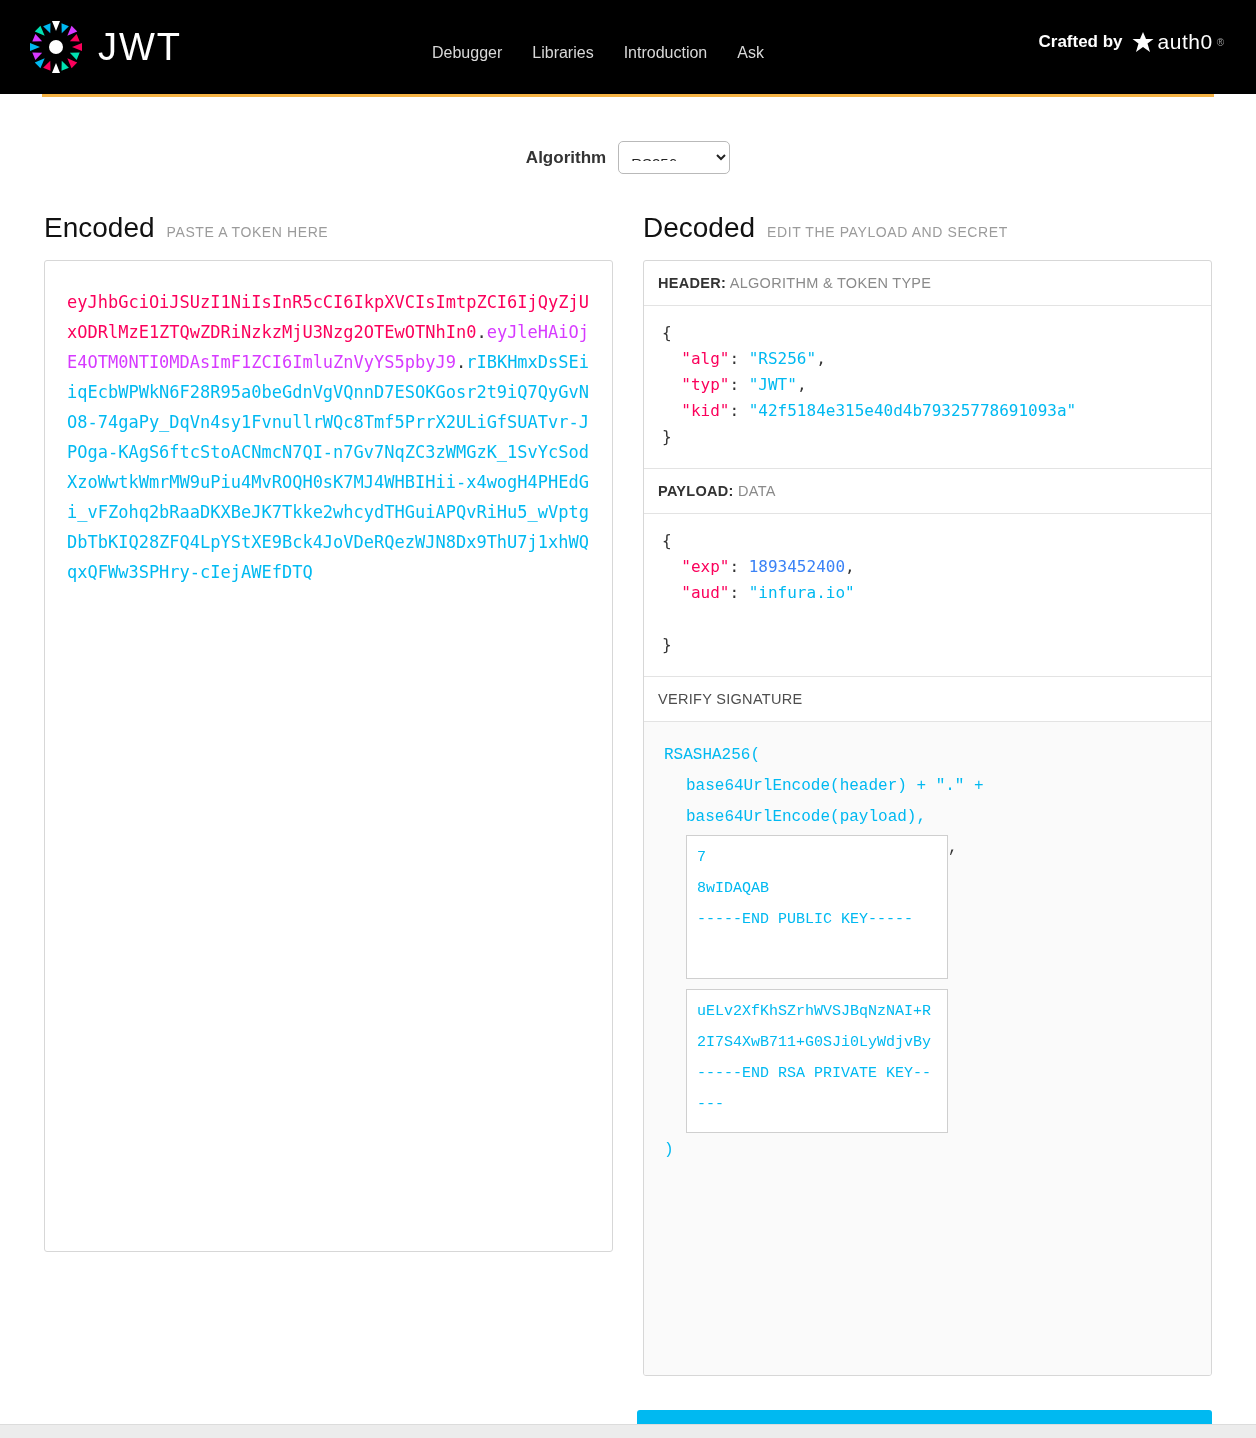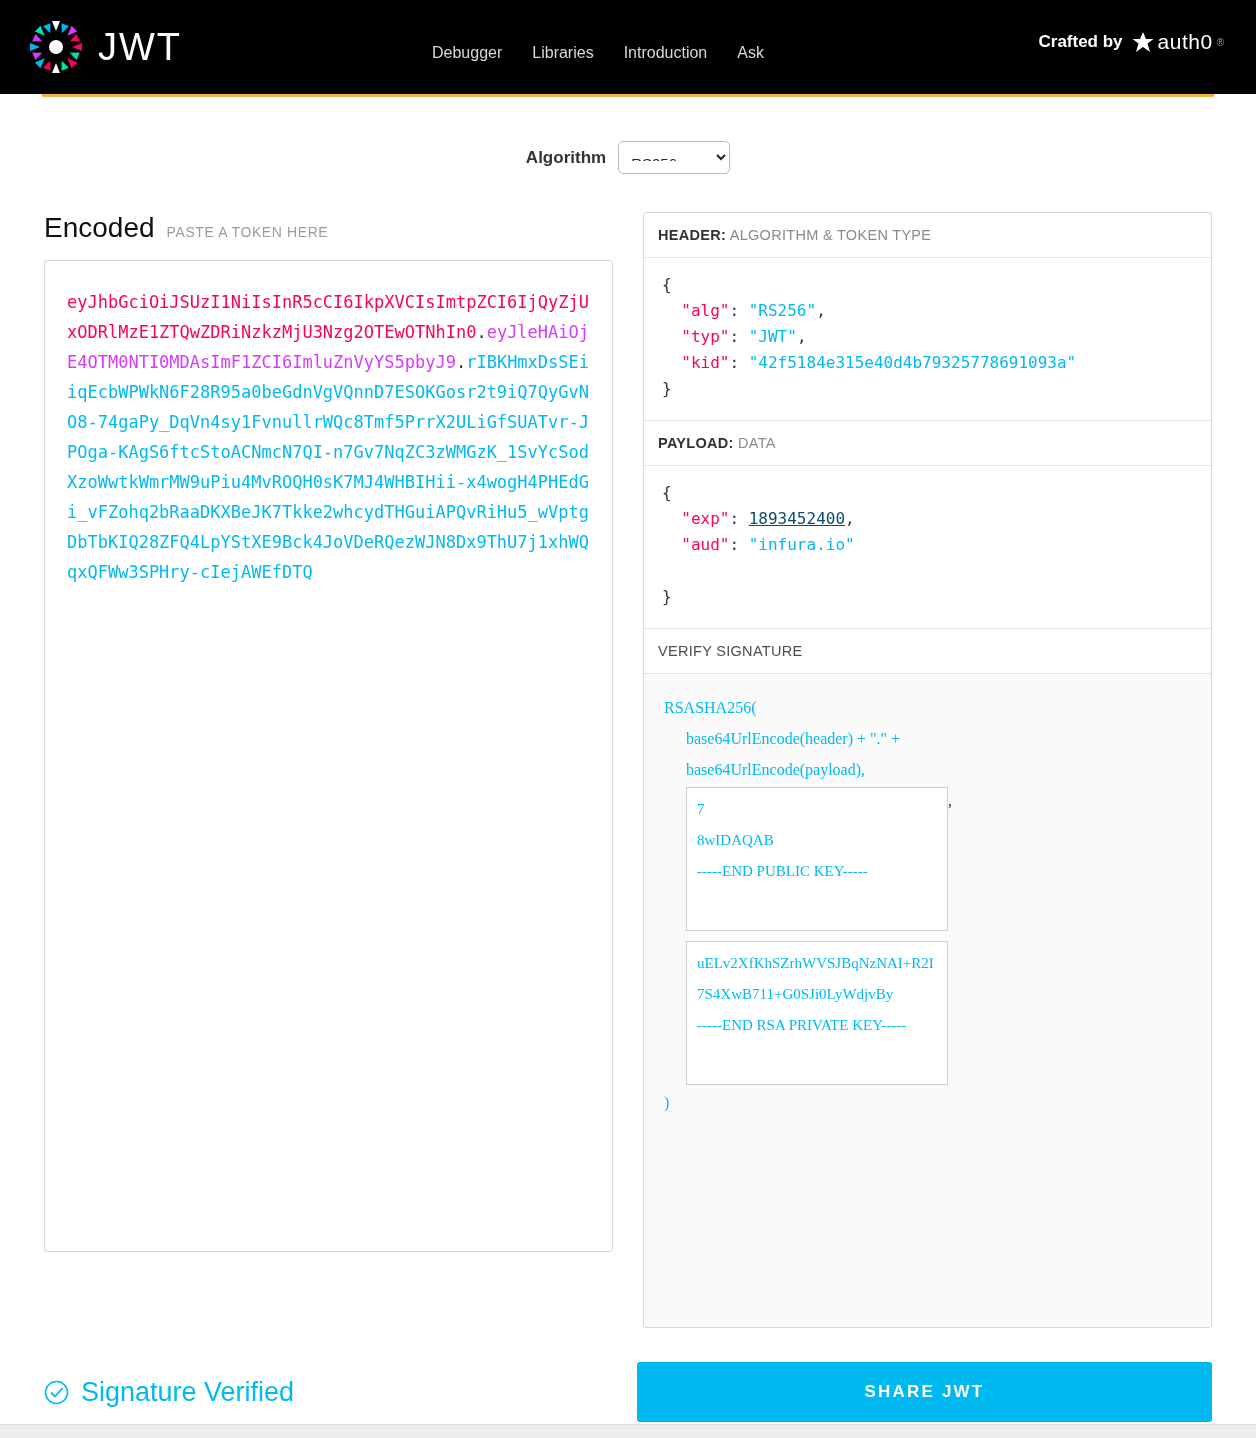--- a/index.html
+++ b/index.html
@@ -141,27 +141,27 @@
     padding: 14px 18px 18px 18px;
     font-family: "DejaVu Sans Mono", monospace;
     font-size: 16px;
     line-height: 26px;
     border-bottom: 1px solid #e3e3e3;
     white-space: pre;
     overflow: hidden;
   }
   .k { color: #fb015b; }
   .s { color: #00b9f1; }
-  .n { color: #0c4a6e; text-decoration: underline; }
+  .n { color: #3b82f6; }
   .p { color: #333; }
 
   .verify-area {
     background: #fafafa;
     padding: 18px 20px;
-    font-family: Liberation Serif, serif;
+    font-family: Liberation Mono, monospace;
     font-size: 16px;
     line-height: 31px;
     color: #00b9f1;
     flex: 1;
   }
   .verify-area .fn { color: #00b9f1; }
   .key-box {
     width: 262px;
     height: 144px;
     border: 1px solid #cfcfcf;
@@ -292,20 +292,24 @@
     <div class="col-head">
       <span class="col-title">Encoded</span>
       <span class="col-sub">PASTE A TOKEN HERE</span>
     </div>
     <div class="encoded-box">
       <div class="token"><span class="t-header">eyJhbGciOiJSUzI1NiIsInR5cCI6IkpXVCIsImtpZCI6IjQyZjUxODRlMzE1ZTQwZDRiNzkzMjU3Nzg2OTEwOTNhIn0</span><span class="t-dot">.</span><span class="t-payload">eyJleHAiOjE4OTM0NTI0MDAsImF1ZCI6ImluZnVyYS5pbyJ9</span><span class="t-dot">.</span><span class="t-sig">rIBKHmxDsSEiiqEcbWPWkN6F28R95a0beGdnVgVQnnD7ESOKGosr2t9iQ7QyGvNO8-74gaPy_DqVn4sy1FvnullrWQc8Tmf5PrrX2ULiGfSUATvr-JPOga-KAgS6ftcStoACNmcN7QI-n7Gv7NqZC3zWMGzK_1SvYcSodXzoWwtkWmrMW9uPiu4MvROQH0sK7MJ4WHBIHii-x4wogH4PHEdGi_vFZohq2bRaaDKXBeJK7Tkke2whcydTHGuiAPQvRiHu5_wVptgDbTbKIQ28ZFQ4LpYStXE9Bck4JoVDeRQezWJN8Dx9ThU7j1xhWQqxQFWw3SPHry-cIejAWEfDTQ</span></div>
     </div>
   </div>
 
   <div class="col">
+    <div class="col-head">
+      <span class="col-title">Decoded</span>
+      <span class="col-sub">EDIT THE PAYLOAD AND SECRET</span>
+    </div>
 
     <div class="decoded-box">
 
       <div class="section-label">
         <b>HEADER:</b>
         <span class="muted">ALGORITHM &amp; TOKEN TYPE</span>
       </div>
 
       <div class="code-area"><span class="p">{</span>
   <span class="k">"alg"</span><span class="p">: </span><span class="s">"RS256"</span><span class="p">,</span>

